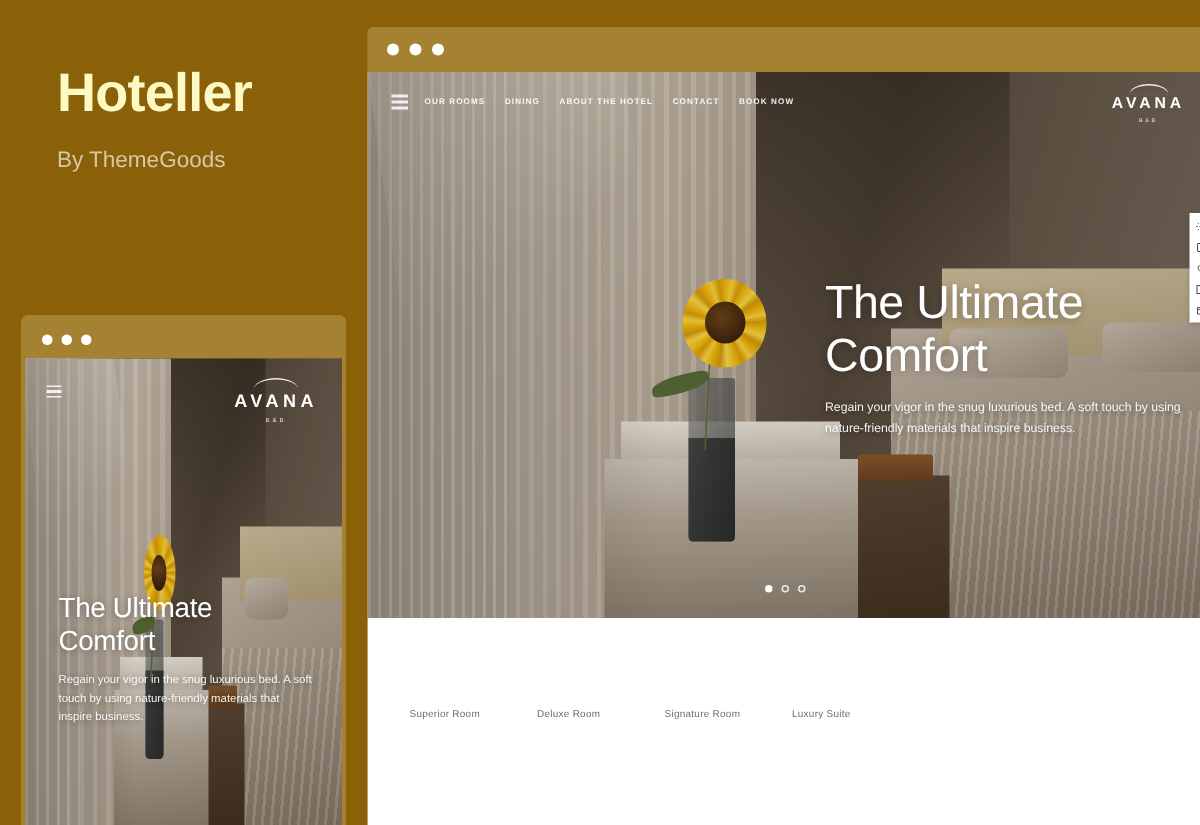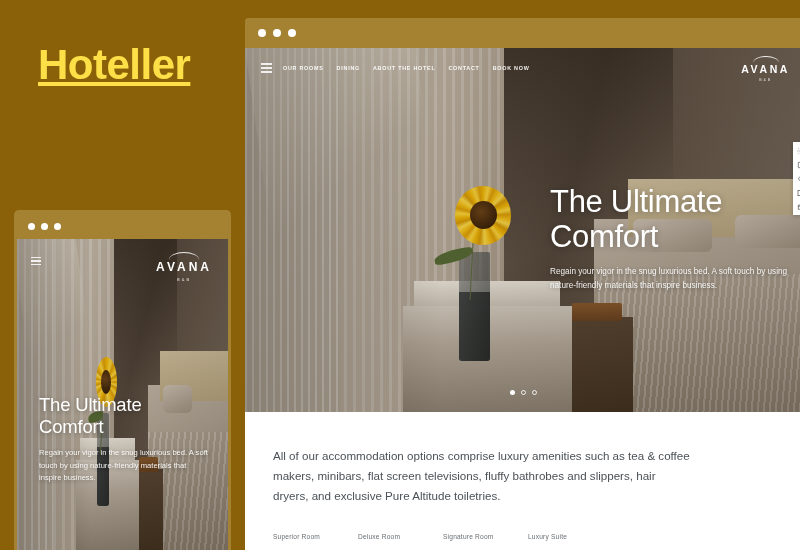--- a/index.html
+++ b/index.html
@@ -9,22 +9,22 @@
     background:#8a6108;
     font-family:"Liberation Sans", sans-serif;
     position:relative;
   }
 
   
   .promo {
     position:absolute; left:38px; top:44px; width:200px;
   }
   .promo-title {
-    font-size:42px; font-weight:bold; color:#fde047;
-    letter-spacing:-0.5px; line-height:1.0;text-decoration:underline;
+    font-size:36px; font-weight:bold; color:#fef9c3;
+    letter-spacing:-0.5px; line-height:1.0;
   }
   .promo-sub {
     font-size:25px; font-weight:300; color:#f3eadb;
     margin-top:9px; line-height:1.0;
   }
   .promo-by {
     font-size:15px; color:#d9c8a4; margin-top:19px; line-height:1.0;
   }
 
   
@@ -271,20 +271,21 @@
   .m-p {
     margin-top:10px; font-size:7.6px; line-height:1.62; color:rgba(255,255,255,.93);
     text-shadow:0 1px 4px rgba(0,0,0,.35);
   }
 </style>
 </head>
 <body>
 
 <div class="promo">
   <div class="promo-title">Hoteller</div>
+  <div class="promo-by">By ThemeGoods</div>
 </div>
 
 <div class="frame" id="desktop-window">
   <div class="frame-bar">
     <span class="dot"></span>
     <span class="dot"></span>
     <span class="dot"></span>
   </div>
 
   <div class="frame-body" id="desktop-viewport">
@@ -376,21 +377,20 @@
         <span class="ticon">
           <svg width="8" height="8" viewBox="0 0 24 24" fill="none" stroke="#4a4a4a" stroke-width="2">
             <path d="M4 6h16v13H4z"></path>
               <path d="M4 10h16"></path>
           </svg>
         </span>
       </div>
     </div>
 
     <div class="content">
-      <div class="content-p">All of our accommodation options comprise luxury amenities such as tea &amp; coffee makers, minibars, flat screen televisions, fluffy bathrobes and slippers, hair dryers, and exclusive Pure Altitude toiletries.</div>
       <div class="room-row">
         <div class="room">Superior Room</div>
         <div class="room">Deluxe Room</div>
         <div class="room">Signature Room</div>
         <div class="room">Luxury Suite</div>
       </div>
     </div>
   </div>
 </div>
 

